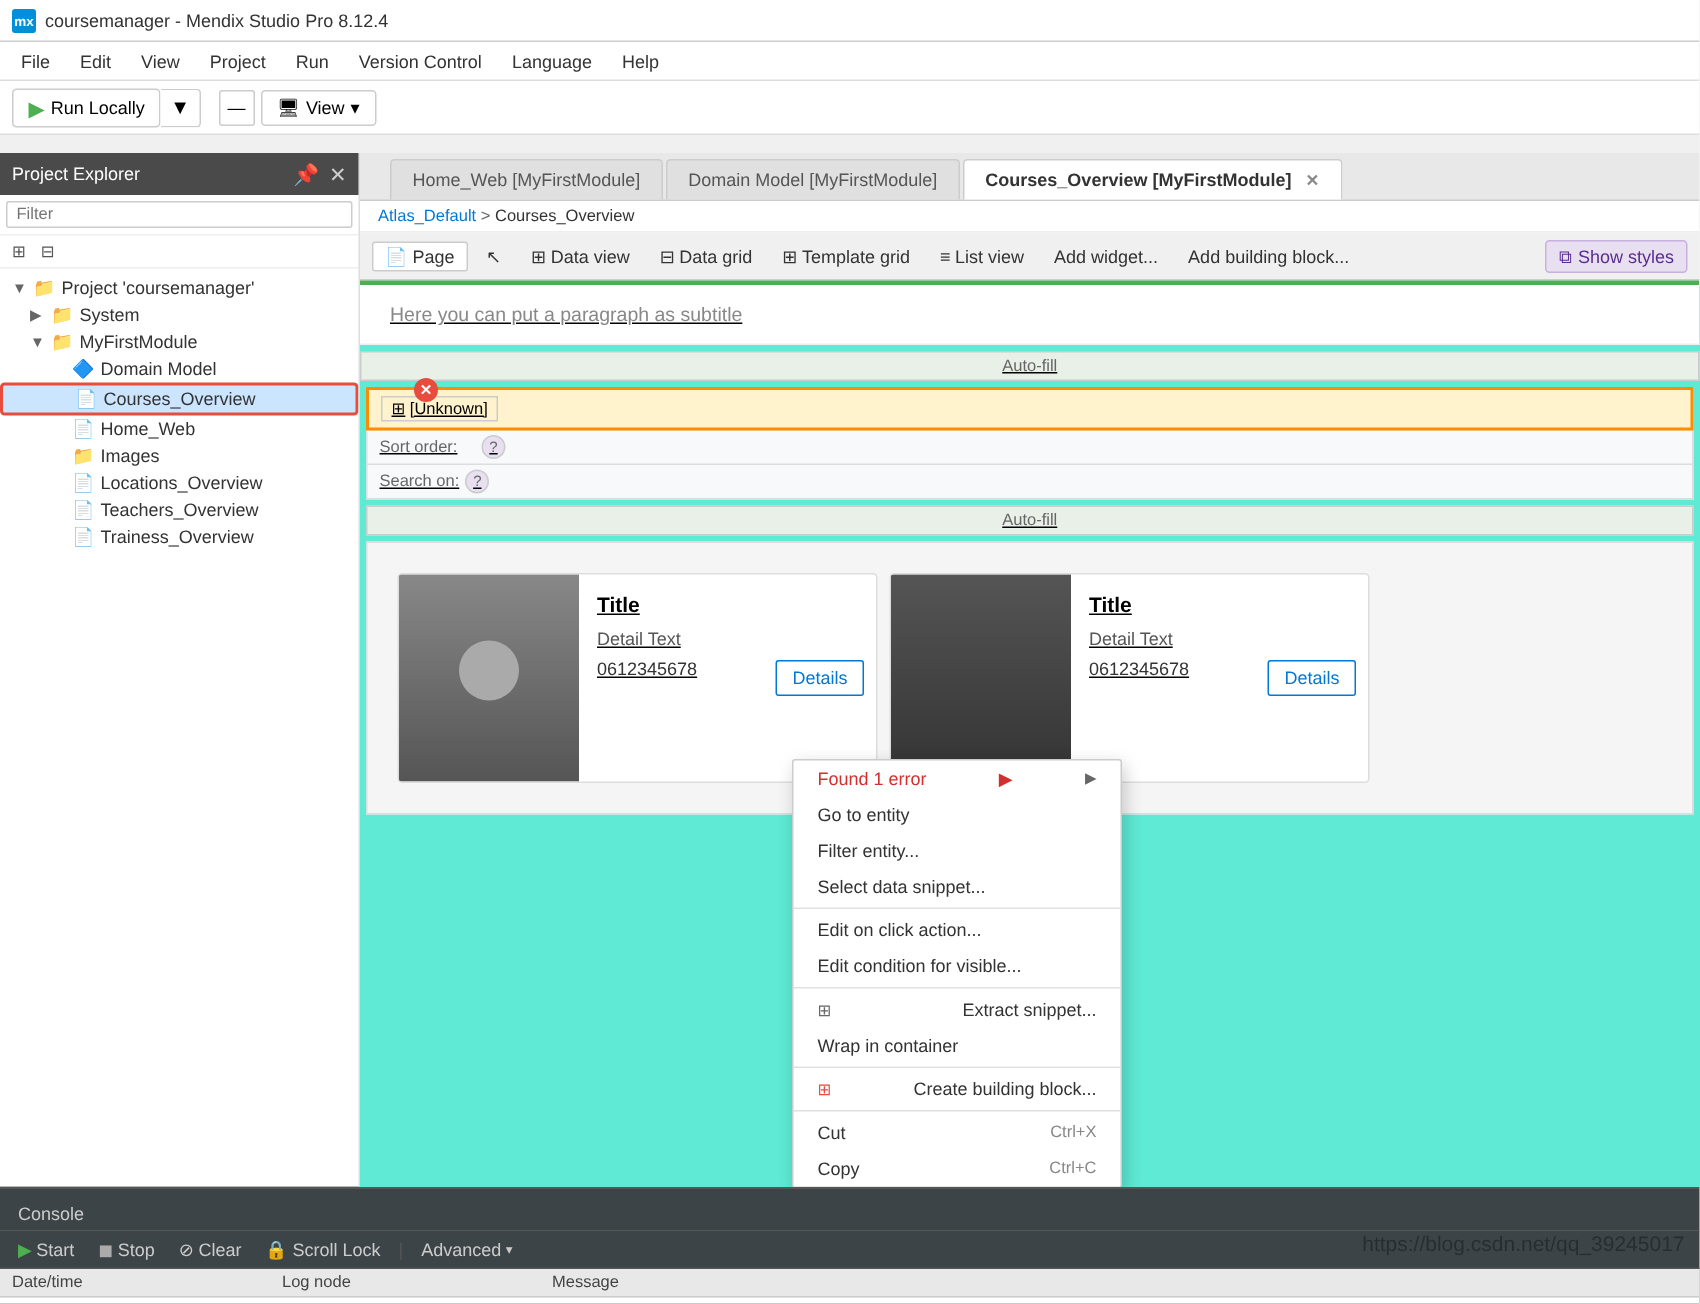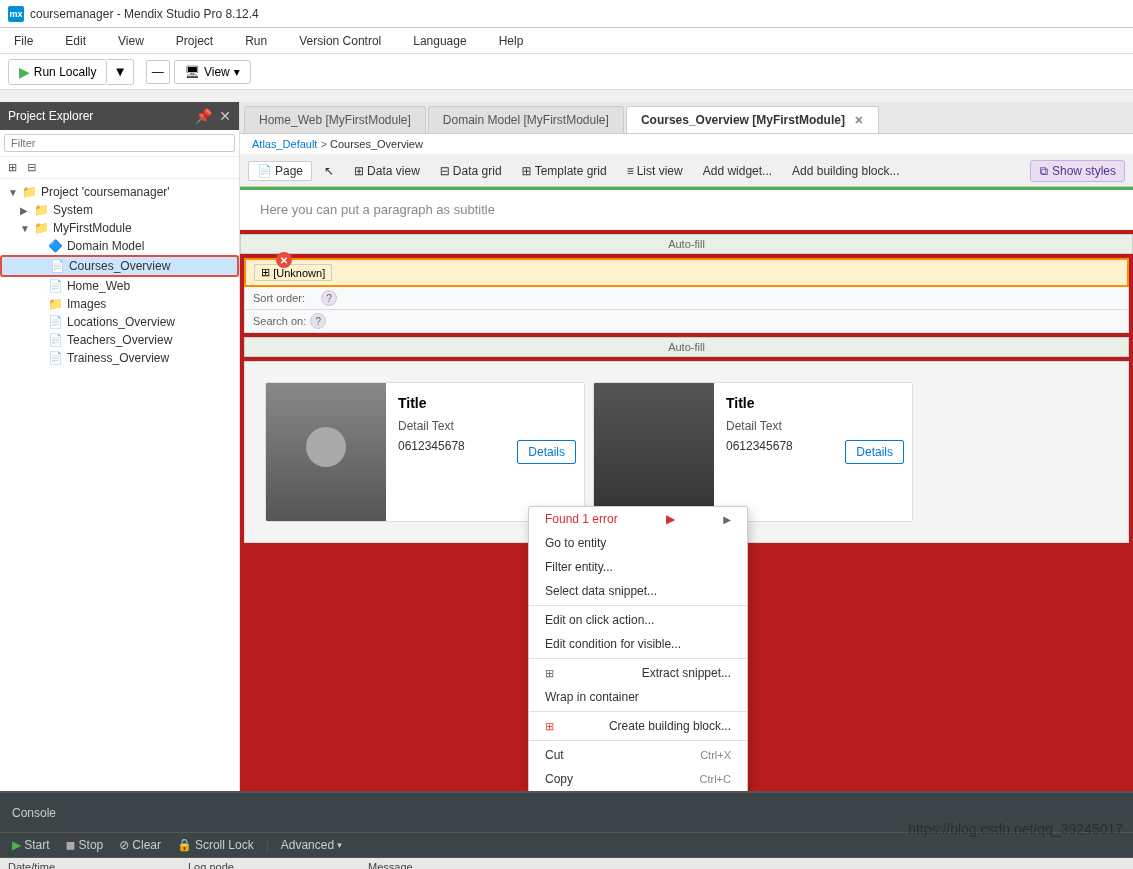--- a/index.html
+++ b/index.html
@@ -4,21 +4,21 @@
   <style>
     * { margin: 0; padding: 0; box-sizing: border-box; }
     body { font-family: 'Segoe UI', Arial, sans-serif; font-size: 12px; background: #f0f0f0; width: 1133px; height: 869px; overflow: hidden; }
 
     
     .title-bar { background: #fff; border-bottom: 1px solid #ccc; height: 28px; display: flex; align-items: center; padding: 0 8px; font-size: 12px; }
     .title-bar-logo { width: 16px; height: 16px; background: #0090d9; border-radius: 2px; margin-right: 6px; display: flex; align-items: center; justify-content: center; color: white; font-size: 9px; font-weight: bold; }
     .title-bar-text { font-size: 12px; color: #333; }
 
     
-    .menu-bar { background: #fff; border-bottom: 1px solid #ddd; height: 26px; display: flex; align-items: center; padding: 0 4px; gap: 12px; }
+    .menu-bar { background: #fff; border-bottom: 1px solid #ddd; height: 26px; display: flex; align-items: center; padding: 0 4px; }
     .menu-item { padding: 2px 10px; font-size: 12px; color: #333; cursor: pointer; border-radius: 2px; }
 
     
     .toolbar { background: #fff; border-bottom: 1px solid #ddd; height: 36px; display: flex; align-items: center; padding: 0 8px; justify-content: space-between; }
     .toolbar-left { display: flex; align-items: center; gap: 4px; }
     .run-locally-btn { background: #fff; border: 1px solid #ccc; border-radius: 3px; padding: 4px 10px; font-size: 12px; display: flex; align-items: center; gap: 4px; cursor: pointer; }
     .run-locally-btn .play-icon { color: #4caf50; font-size: 14px; }
     .run-locally-dropdown { background: #fff; border: 1px solid #ccc; border-left: none; border-radius: 0 3px 3px 0; padding: 4px 6px; cursor: pointer; }
     .toolbar-view-btn { background: #fff; border: 1px solid #ccc; border-radius: 3px; padding: 4px 10px; font-size: 12px; display: flex; align-items: center; gap: 4px; cursor: pointer; }
 
@@ -38,37 +38,37 @@
     .tree-item-indent1 { padding-left: 20px; }
     .tree-item-indent2 { padding-left: 34px; }
     .expand-icon { color: #666; font-size: 10px; width: 10px; }
     .folder-icon { color: #e8a000; }
     .highlighted-item { border: 2px solid #e74c3c; border-radius: 3px; }
 
     
     .content-area { flex: 1; display: flex; flex-direction: column; background: #f5f5f5; overflow: hidden; }
 
     
-    .tabs-bar { background: #e8e8e8; border-bottom: 1px solid #ccc; display: flex; align-items: flex-end; padding: 0 4px; height: 32px; }
+    .tabs-bar { background: #e8e8e8; border-bottom: 1px solid #ccc; display: flex; align-items: flex-end; padding: 0 20px; height: 32px; }
     .tab { padding: 6px 14px; font-size: 12px; cursor: pointer; border: 1px solid #ccc; border-bottom: none; border-radius: 3px 3px 0 0; background: #e0e0e0; margin-right: 2px; color: #555; }
     .tab.active { background: #fff; color: #333; font-weight: bold; }
     .tab .close-btn { margin-left: 6px; color: #888; font-size: 11px; }
 
     
     .breadcrumb { background: #fff; padding: 4px 12px; font-size: 11px; color: #0078d4; border-bottom: 1px solid #eee; }
     .breadcrumb span { color: #666; }
 
     
     .page-toolbar { background: #f0f0f0; border-bottom: 1px solid #ccc; display: flex; align-items: center; padding: 4px 8px; gap: 4px; height: 32px; }
     .page-toolbar-item { display: flex; align-items: center; gap: 3px; padding: 2px 8px; font-size: 12px; color: #333; cursor: pointer; border-radius: 2px; }
     .page-toolbar-item.active { background: #fff; border: 1px solid #ccc; }
     .show-styles-btn { margin-left: auto; background: #e8e0f0; padding: 3px 8px; border-radius: 3px; font-size: 12px; cursor: pointer; display: flex; align-items: center; gap: 4px; color: #5a2d91; border: 1px solid #c8b0e0; }
 
     
-    .designer { flex: 1; overflow: auto; position: relative; background: #b91c1c; }
+    .designer { flex: 1; overflow: auto; position: relative; background: #5eead4; text-decoration: underline; }
 
     
     .subtitle-area { padding: 12px 20px; color: #888; font-size: 13px; border-bottom: 1px solid #eee; background: #fff; }
 
     
     .auto-fill-bar { background: #e8f0e8; text-align: center; color: #666; font-size: 11px; padding: 3px; border: 1px solid #ccc; margin: 4px 0; }
     .data-grid-sort-row { background: #f8f9fa; border: 1px solid #ddd; border-top: none; padding: 3px 8px; font-size: 11px; color: #666; display: flex; align-items: center; gap: 16px; }
     .data-grid-search-row { background: #f8f9fa; border: 1px solid #ddd; border-top: none; padding: 3px 8px; font-size: 11px; color: #666; display: flex; align-items: center; gap: 4px; }
 
     
@@ -83,21 +83,21 @@
     .card { border: 1px solid #ddd; border-radius: 3px; background: #fff; display: flex; overflow: hidden; height: 140px; position: relative; }
     .card-image { width: 120px; background: #888; flex-shrink: 0; }
     .card-body { flex: 1; padding: 12px; }
     .card-title { font-size: 14px; font-weight: bold; margin-bottom: 8px; }
     .card-text { font-size: 12px; color: #555; margin-bottom: 6px; }
     .card-number { font-size: 12px; color: #333; }
     .card-btn { position: absolute; right: 8px; top: 50%; transform: translateY(-50%); padding: 4px 10px; border: 1px solid #0078d4; color: #0078d4; background: #fff; cursor: pointer; border-radius: 2px; font-size: 12px; }
 
     
     .console-area { height: 130px; background: #2d3436; border-top: 2px solid #555; display: flex; flex-direction: column; }
-    .console-header { background: #3d4448; padding: 4px 12px; color: #ccc; font-size: 12px; border-bottom: 1px solid #555; height: 40px; display: flex; align-items: center; }
+    .console-header { background: #3d4448; padding: 4px 12px; color: #ccc; font-size: 12px; border-bottom: 1px solid #555; height: 28px; display: flex; align-items: flex-end; }
     .console-toolbar { background: #3d4448; border-bottom: 1px solid #555; padding: 3px 8px; display: flex; align-items: center; gap: 8px; }
     .console-btn { background: none; border: none; color: #ccc; font-size: 12px; cursor: pointer; display: flex; align-items: center; gap: 3px; padding: 2px 4px; }
     .console-btn .play-icon { color: #4caf50; }
     .console-btn .stop-icon { color: #aaa; }
     .console-separator { color: #555; }
     .console-table { flex: 1; background: #fff; }
     .console-table-header { display: grid; grid-template-columns: 180px 180px 1fr; background: #e8e8e8; border-bottom: 1px solid #ccc; padding: 3px 8px; font-size: 11px; color: #444; }
     .console-table-body { background: #fff; flex: 1; }
 
     

